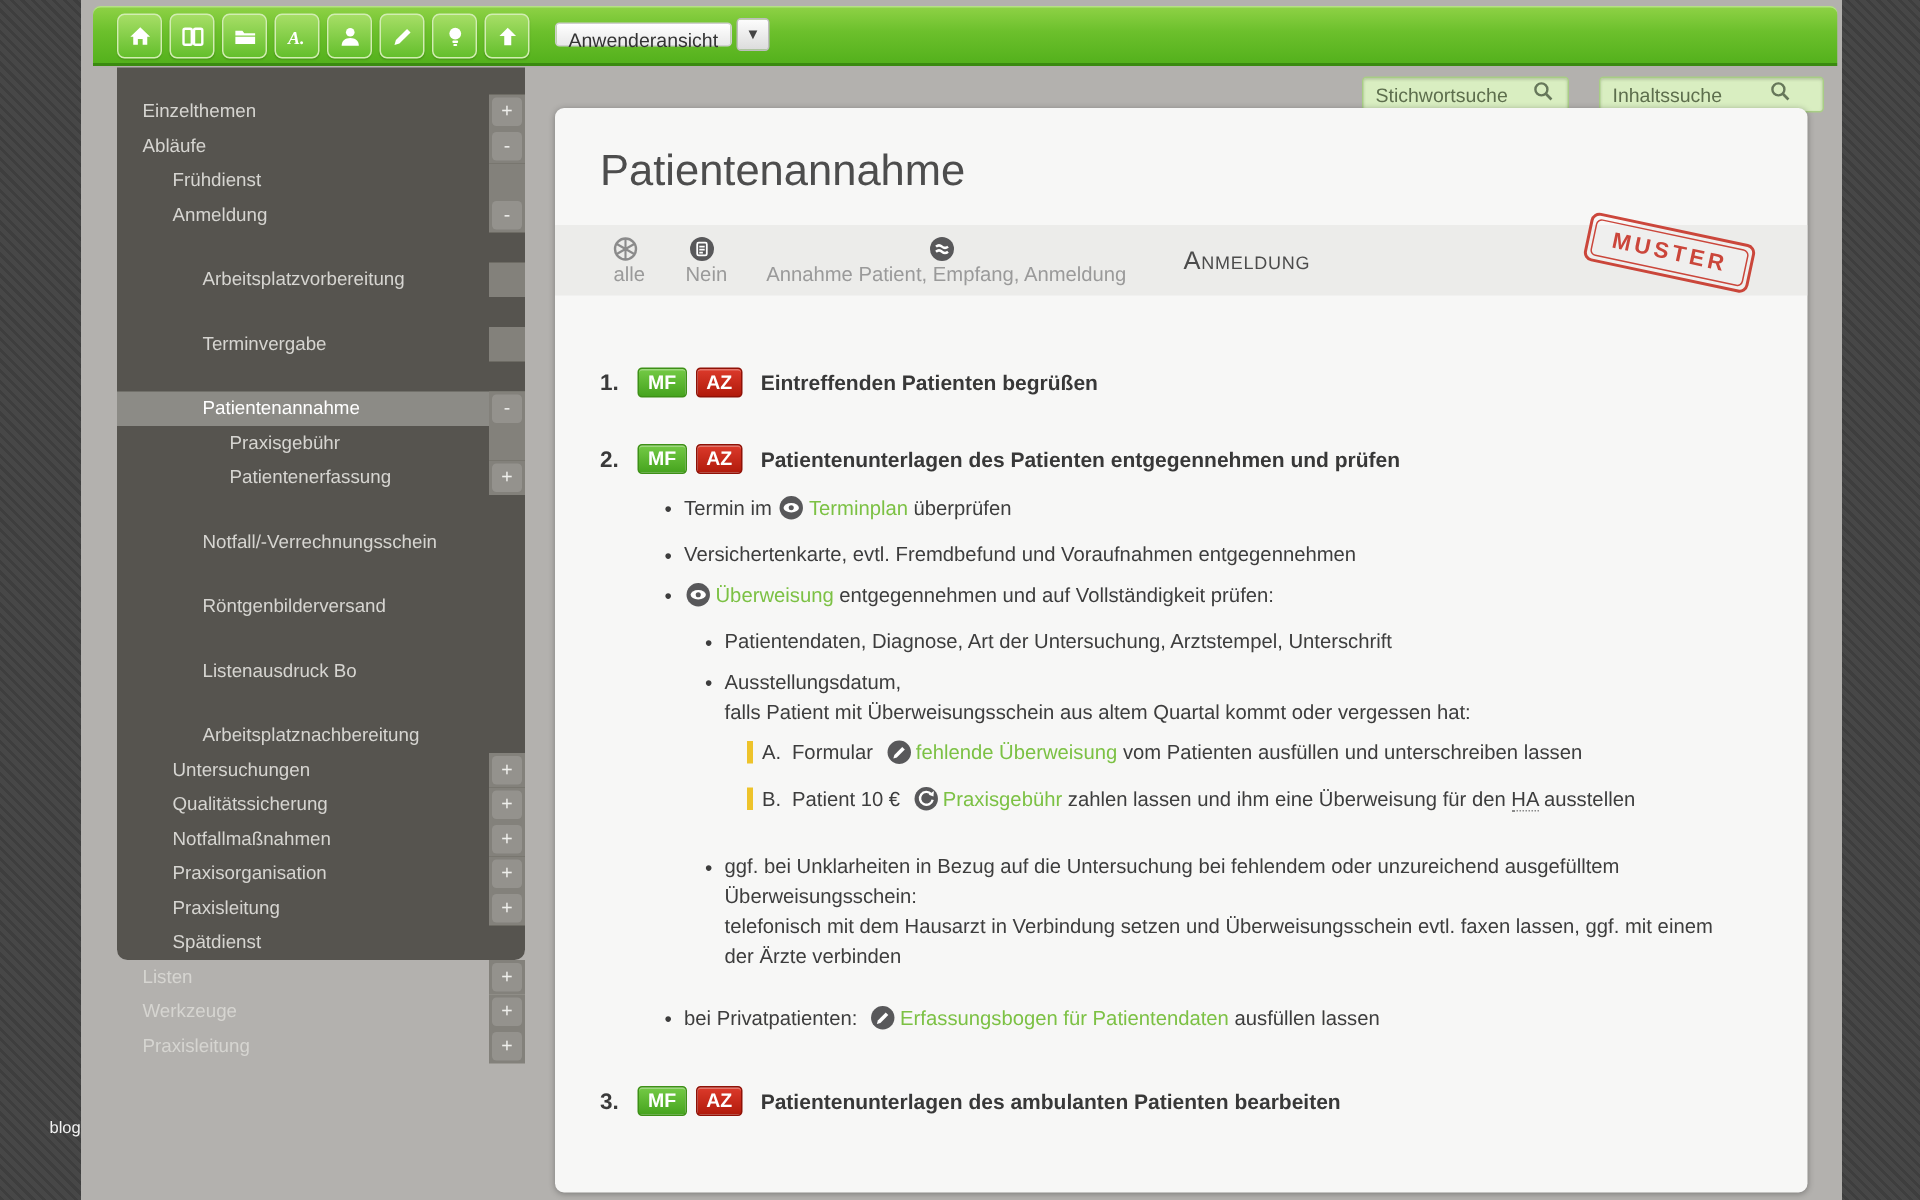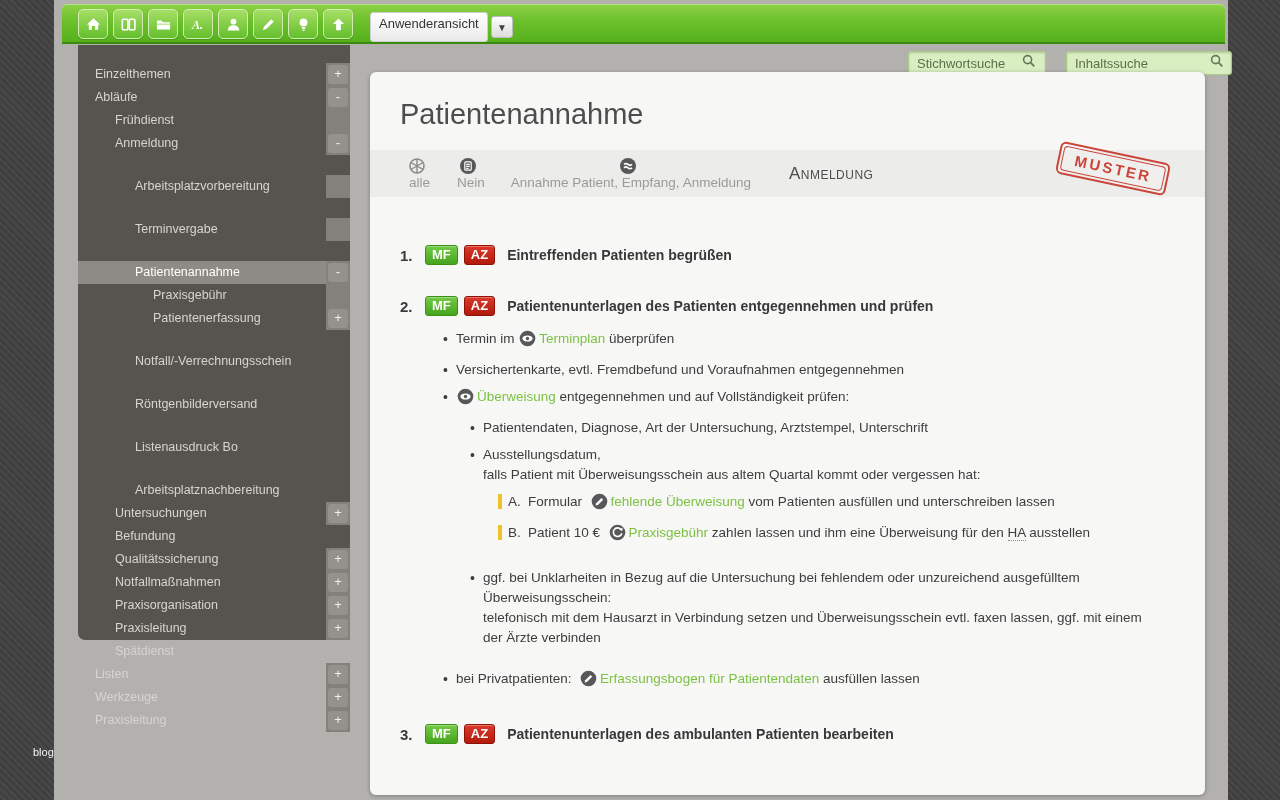--- a/index.html
+++ b/index.html
@@ -13,35 +13,35 @@
   
   .toolbar{position:absolute;left:8px;top:4px;width:1163px;height:38px;
     background:linear-gradient(#8fd246,#6cc02c 45%,#54b11c);border-bottom:2px solid #3a8a10;
     border-radius:5px 5px 0 0;box-shadow:inset 0 1px 0 rgba(255,255,255,.35);}
   .tb-icons{position:absolute;left:16px;top:5px;display:flex;gap:5px;}
   .tb-btn{width:28px;height:28px;border-radius:5px;border:1px solid #d2edb2;
     background:linear-gradient(#a6de66,#64bf2c);display:flex;align-items:center;justify-content:center;
     box-shadow:0 1px 1px rgba(0,0,0,.15);}
   .tb-btn svg{display:block;}
   .view-select{position:absolute;left:308px;top:8px;display:flex;align-items:center;}
-  .view-box{width:118px;height:30px;background:linear-gradient(#ffffff,#e9e9e9);
+  .view-box{width:118px;height:16px;background:linear-gradient(#ffffff,#e9e9e9);
     border:1px solid #cfcfcf;border-radius:3px;font-size:13px;color:#333;
     line-height:22px;padding-left:8px;box-sizing:border-box;}
   .view-caret{width:20px;height:20px;margin-left:3px;background:linear-gradient(#fdfdfd,#dcdcdc);
     border:1px solid #bdbdbd;border-radius:3px;font-size:10px;color:#444;
     display:flex;align-items:center;justify-content:center;}
   .search{position:absolute;top:8px;height:24px;display:flex;align-items:center;
     background:#d9eec1;border:1px solid #a8cd85;border-radius:3px;
     box-shadow:inset 0 1px 2px rgba(0,0,0,.18);box-sizing:border-box;margin-top:39px;}
   .search input{border:0;background:transparent;outline:none;font-size:13px;color:#5d6e4d;
     font-family:"Liberation Sans",sans-serif;width:102px;padding:0 0 0 8px;}
   .search input::placeholder{color:#5d6e4d;opacity:1;}
   .search .mag{margin:0 6px 0 2px;}
   .search.kw{left:846px;width:138px;}
-  .search.ct{left:1004px;width:166px;justify-content:space-between;}
+  .search.ct{left:1004px;width:150px;}
 
   
   .sidebar{position:absolute;left:24px;top:45px;width:272px;height:595px;background:#56544f;
     border-radius:0 0 7px 7px;padding-top:18px;box-sizing:border-box;z-index:2;}
   .nav-row{position:relative;height:23px;line-height:23px;font-size:12.5px;color:#d6d5d1;
     white-space:nowrap;cursor:pointer;}
   .nav-row.lvl0{padding-left:17px;} .nav-row.lvl1{padding-left:37px;}
   .nav-row.lvl2{padding-left:57px;margin-top:20px;} .nav-row.lvl3{padding-left:75px;}
   .nav-row.strip::before{content:"";position:absolute;right:0;top:0;bottom:0;width:24px;background:#83817b;}
   .nav-row.selected{background:#8c8b86;color:#ffffff;}
@@ -171,21 +171,20 @@
       <div class="nav-row lvl2 strip"><span>Arbeitsplatzvorbereitung</span></div>
       <div class="nav-row lvl2 strip"><span>Terminvergabe</span></div>
       <div class="nav-row lvl2 strip selected"><span>Patientenannahme</span><span class="exp">-</span></div>
       <div class="nav-row lvl3 strip"><span>Praxisgebühr</span></div>
       <div class="nav-row lvl3 strip"><span>Patientenerfassung</span><span class="exp">+</span></div>
       <div class="nav-row lvl2"><span>Notfall/-Verrechnungsschein</span></div>
       <div class="nav-row lvl2"><span>Röntgenbilderversand</span></div>
       <div class="nav-row lvl2"><span>Listenausdruck Bo</span></div>
       <div class="nav-row lvl2"><span>Arbeitsplatznachbereitung</span></div>
       <div class="nav-row lvl1 strip"><span>Untersuchungen</span><span class="exp">+</span></div>
-      <div class="nav-row lvl1"><span>Befundung</span></div>
       <div class="nav-row lvl1 strip"><span>Qualitätssicherung</span><span class="exp">+</span></div>
       <div class="nav-row lvl1 strip"><span>Notfallmaßnahmen</span><span class="exp">+</span></div>
       <div class="nav-row lvl1 strip"><span>Praxisorganisation</span><span class="exp">+</span></div>
       <div class="nav-row lvl1 strip"><span>Praxisleitung</span><span class="exp">+</span></div>
       <div class="nav-row lvl1"><span>Spätdienst</span></div>
       <div class="nav-row lvl0 strip"><span>Listen</span><span class="exp">+</span></div>
       <div class="nav-row lvl0 strip"><span>Werkzeuge</span><span class="exp">+</span></div>
       <div class="nav-row lvl0 strip"><span>Praxisleitung</span><span class="exp">+</span></div>
     </div>
 

